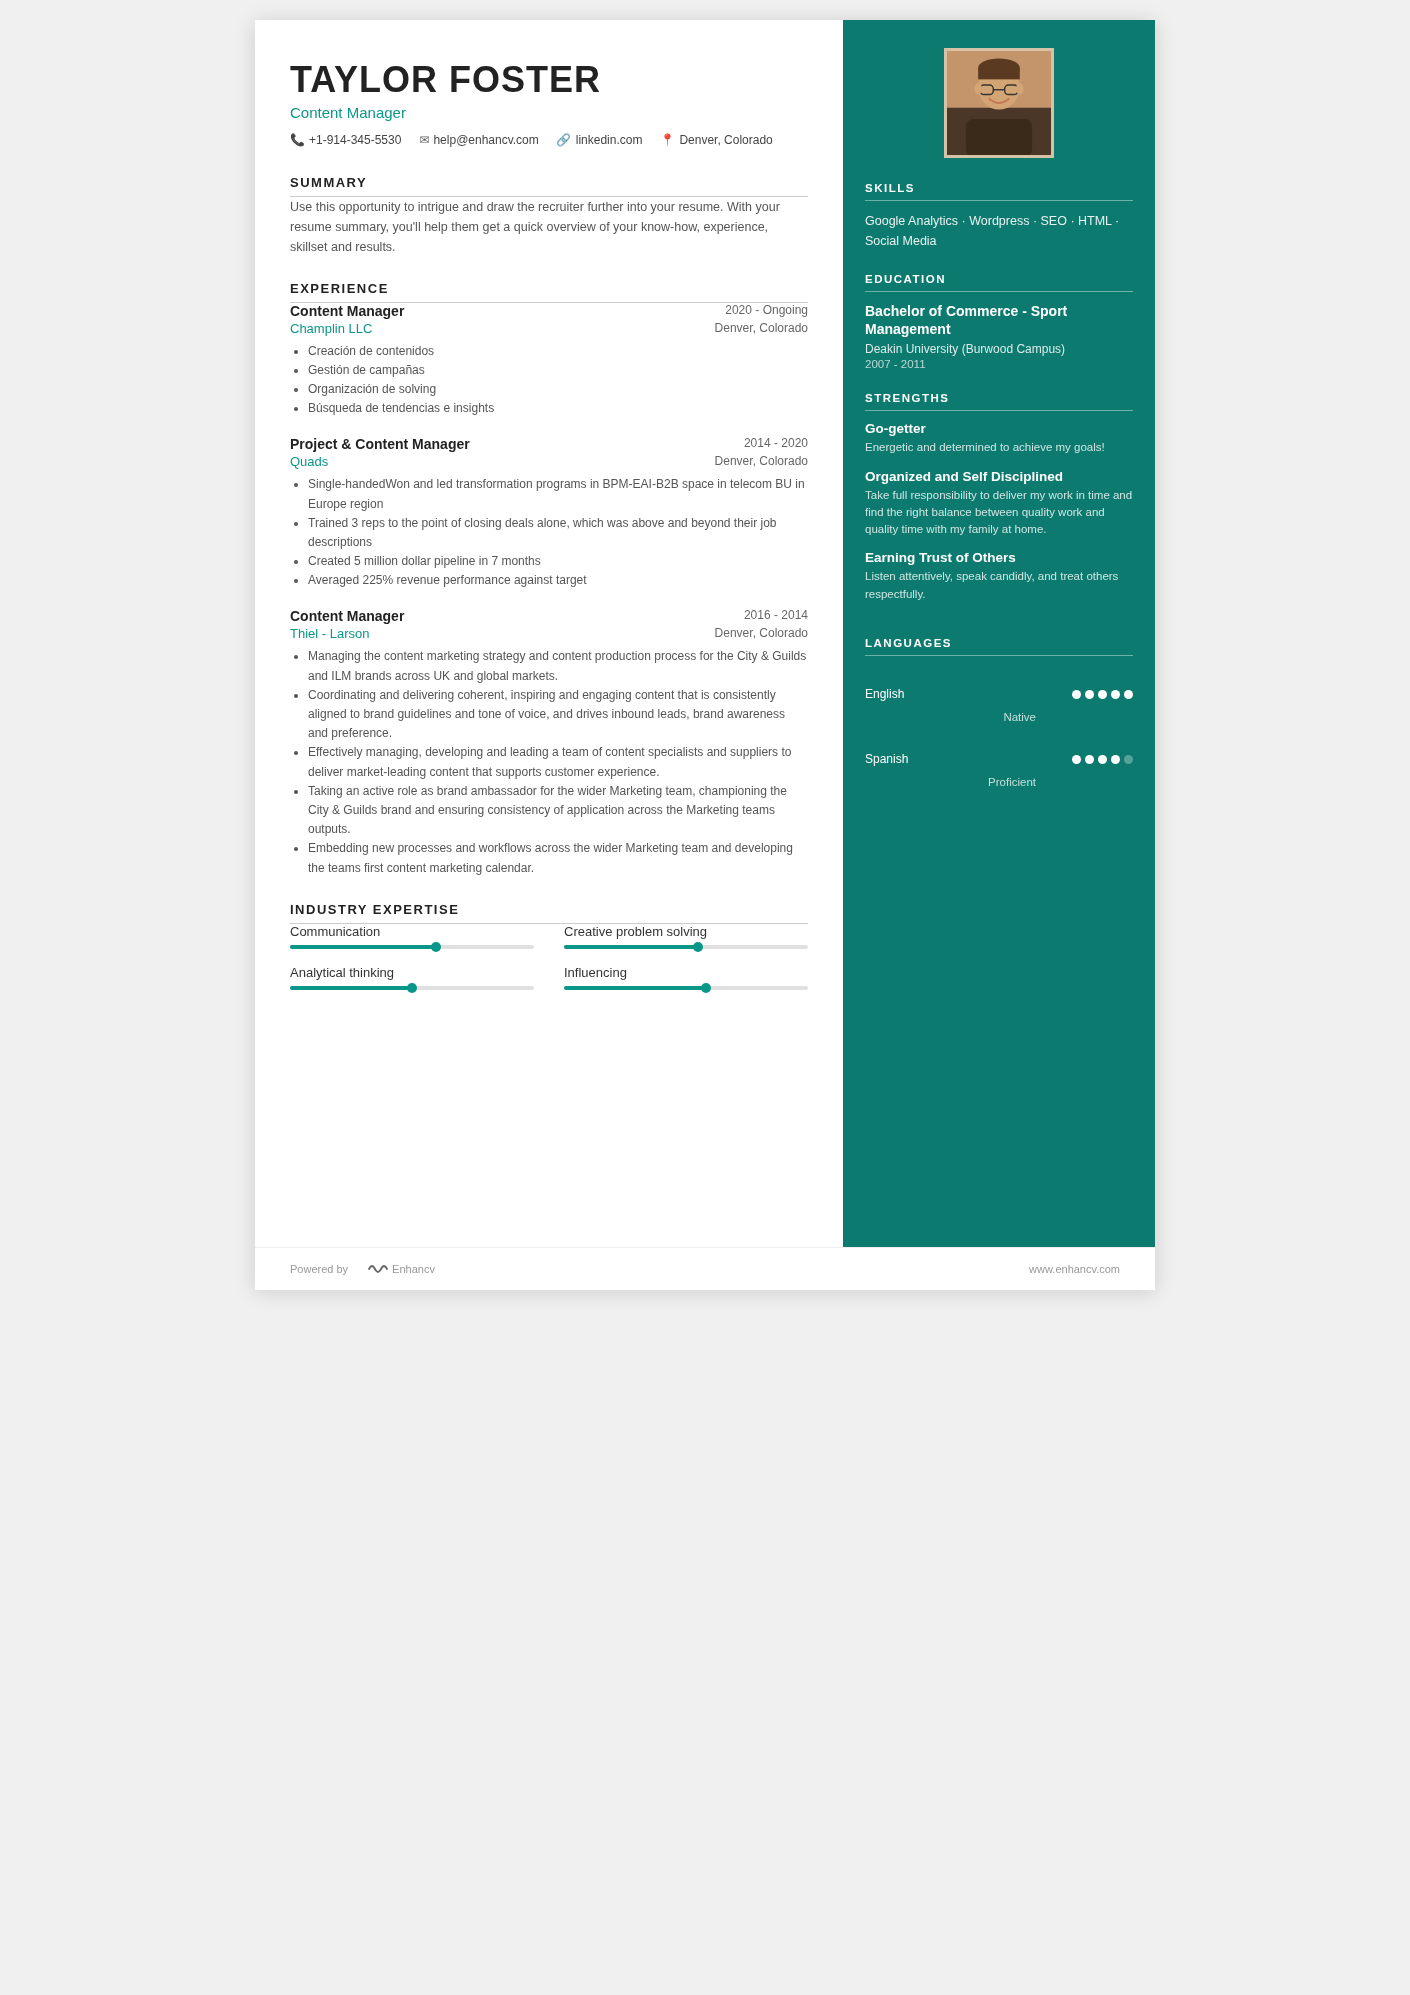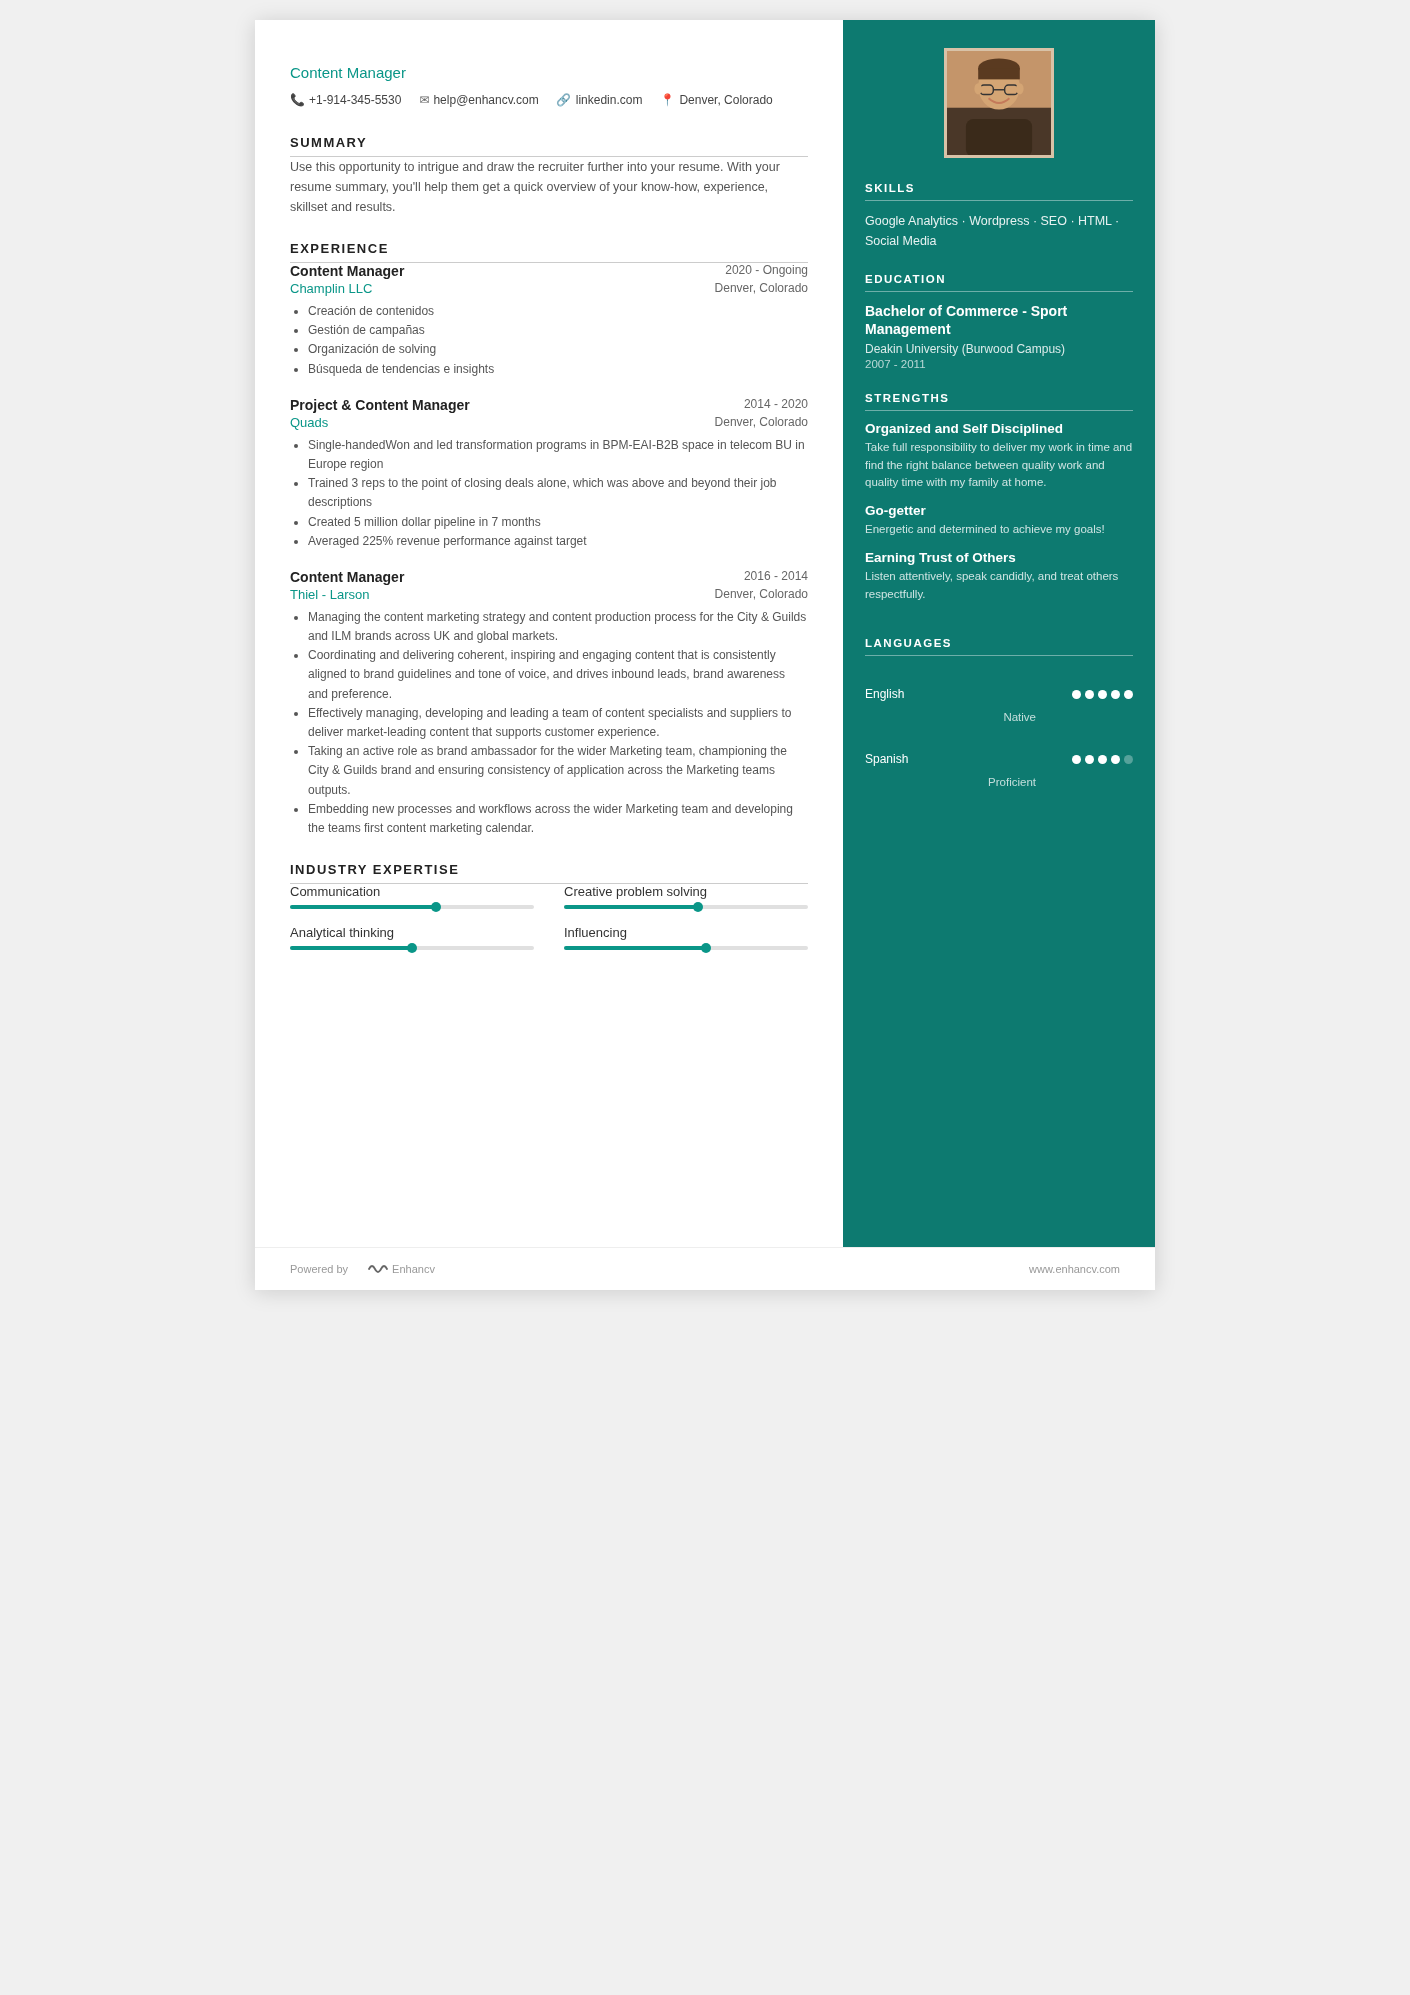--- a/index.html
+++ b/index.html
@@ -316,20 +316,21 @@
   </style>
 </head>
 <body>
 
 <div class="page">
   <div class="main-layout">
 
     <div class="left-col">
 
       <div class="header-section">
+        <h1 class="name">TAYLOR FOSTER</h1>
         <div class="job-title">Content Manager</div>
         <div class="contact-info">
           <div class="contact-item">
             <span class="contact-icon">📞</span>
             <span>+1-914-345-5530</span>
           </div>
           <div class="contact-item">
             <span class="contact-icon">✉</span>
             <span>help@enhancv.com</span>
           </div>
@@ -476,26 +477,26 @@
         <div class="right-section-title">EDUCATION</div>
         <div class="edu-degree">Bachelor of Commerce - Sport Management</div>
         <div class="edu-school">Deakin University (Burwood Campus)</div>
         <div class="edu-years">2007 - 2011</div>
       </div>
 
       <div class="right-section">
         <div class="right-section-title">STRENGTHS</div>
         <div id="strengths-items">
             <div class="strength-item">
+    <div class="strength-name">Go-getter</div>
+    <div class="strength-desc">Energetic and determined to achieve my goals!</div>
+  </div>
+            <div class="strength-item">
     <div class="strength-name">Organized and Self Disciplined</div>
     <div class="strength-desc">Take full responsibility to deliver my work in time and find the right balance between quality work and quality time with my family at home.</div>
-  </div>
-            <div class="strength-item">
-    <div class="strength-name">Go-getter</div>
-    <div class="strength-desc">Energetic and determined to achieve my goals!</div>
   </div>
             <div class="strength-item">
     <div class="strength-name">Earning Trust of Others</div>
     <div class="strength-desc">Listen attentively, speak candidly, and treat others respectfully.</div>
   </div>
           </div>
       </div>
 
       <div class="right-section">
         <div class="right-section-title">LANGUAGES</div>

